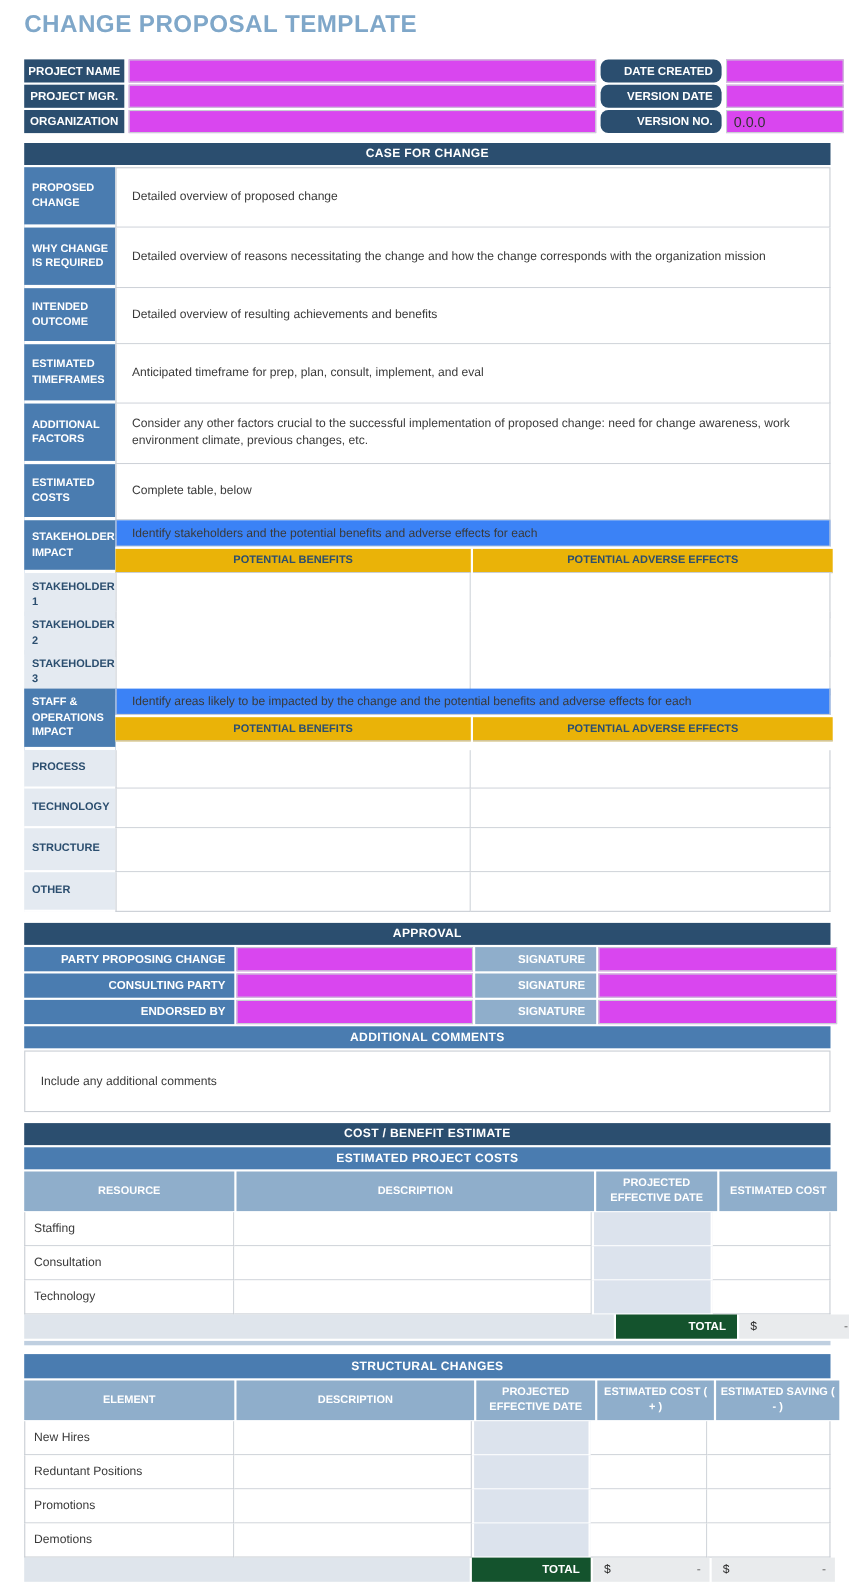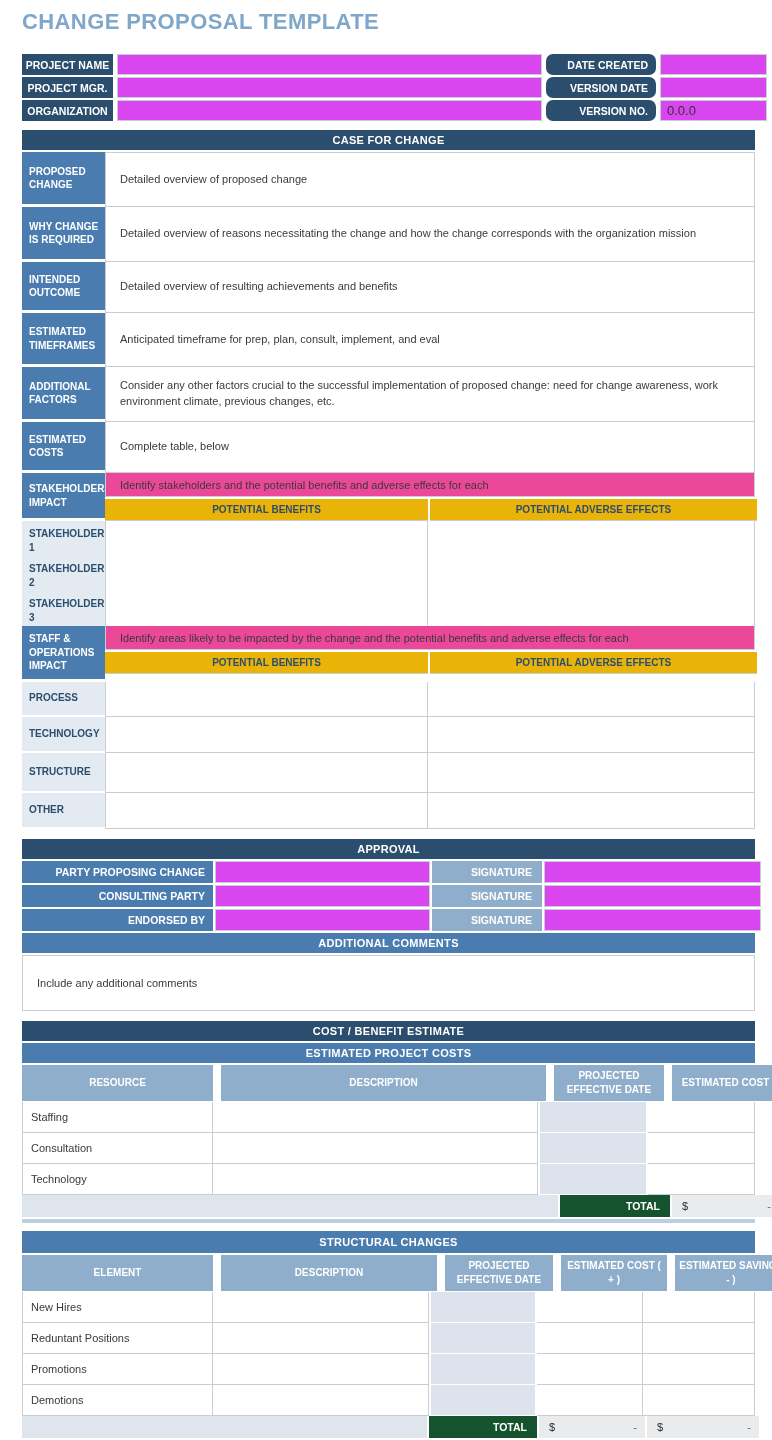--- a/index.html
+++ b/index.html
@@ -33,21 +33,21 @@
   .case-row { display: grid; grid-template-columns: 83px 650px; }
   .case-label { background: #4A7CB0; color: #fff; font-weight: bold; font-size: 10px;
     padding: 6px 5px 6px 7px; border-bottom: 3px solid #fff; line-height: 1.35;
     display: flex; align-items: center; }
   .case-text { background: #fff; border: 1px solid #C9CED4; border-top: none;
     font-size: 11px; color: #3A3A3A; display: flex; align-items: center;
     padding: 6px 14px; line-height: 1.45; }
   .case-row.first .case-text { border-top: 1px solid #C9CED4; }
 
   .impact-right { display: flex; flex-direction: column; }
-  .instruction { background: #ec4899; border: 1px solid #C9CED4; border-top: none;
+  .instruction { background: #3b82f6; border: 1px solid #C9CED4; border-top: none;
     font-size: 11px; color: #3A3A3A; display: flex; align-items: center;
     height: 24px; padding-left: 14px; }
   .subheader-row { display: grid; grid-template-columns: 323px 327px; column-gap: 2px;
     height: 24px; background: #fff; border-top: 2px solid #fff; }
   .subheader-cell { background: #eab308; border-bottom: 1px solid #C9CED4;
     color: #2B4E6F; font-weight: bold; font-size: 10px; display: flex;
     align-items: center; justify-content: center; }
 
   .pair-row { display: grid; grid-template-columns: 83px 323px 327px; }
   .pair-label { background: #E4EAF1; border-bottom: 2px solid #fff; color: #2B4E6F;
@@ -68,21 +68,21 @@
     display: flex; align-items: center; justify-content: flex-end; padding-right: 10px; }
   .comments-header { height: 20px; margin-bottom: 2px; }
   .comments-box { height: 56px; background: #fff; border: 1px solid #C9CED4;
     font-size: 11px; color: #3A3A3A; display: flex; align-items: center;
     padding-left: 14px; }
 
   
   .cost-section { margin-top: 10px; }
   .cost-main-header { height: 20px; margin-bottom: 2px; }
   .cost-sub-header { height: 20px; margin-bottom: 2px; }
-  .colhead-row { display: grid; column-gap: 8px; height: 36px; margin-bottom: 1px; }
+  .colhead-row { display: grid; column-gap: 2px; height: 36px; margin-bottom: 1px; }
   .colhead-row.t1 { grid-template-columns: 191px 325px 110px 107px; }
   .colhead-row.t2 { grid-template-columns: 191px 216px 108px 106px 112px; }
   .colhead-cell { background: #8FAECB; color: #fff; font-weight: bold; font-size: 10px;
     display: flex; align-items: center; justify-content: center; text-align: center;
     line-height: 1.35; padding: 0 4px; }
   .data-row { display: grid; height: 31px; }
   .data-row.t1 { grid-template-columns: 191px 325px 110px 107px; }
   .data-row.t2 { grid-template-columns: 191px 216px 108px 106px 112px; }
   .data-cell { background: #fff; border-right: 1px solid #C9CED4;
     border-bottom: 1px solid #C9CED4; font-size: 11px; color: #3A3A3A;

